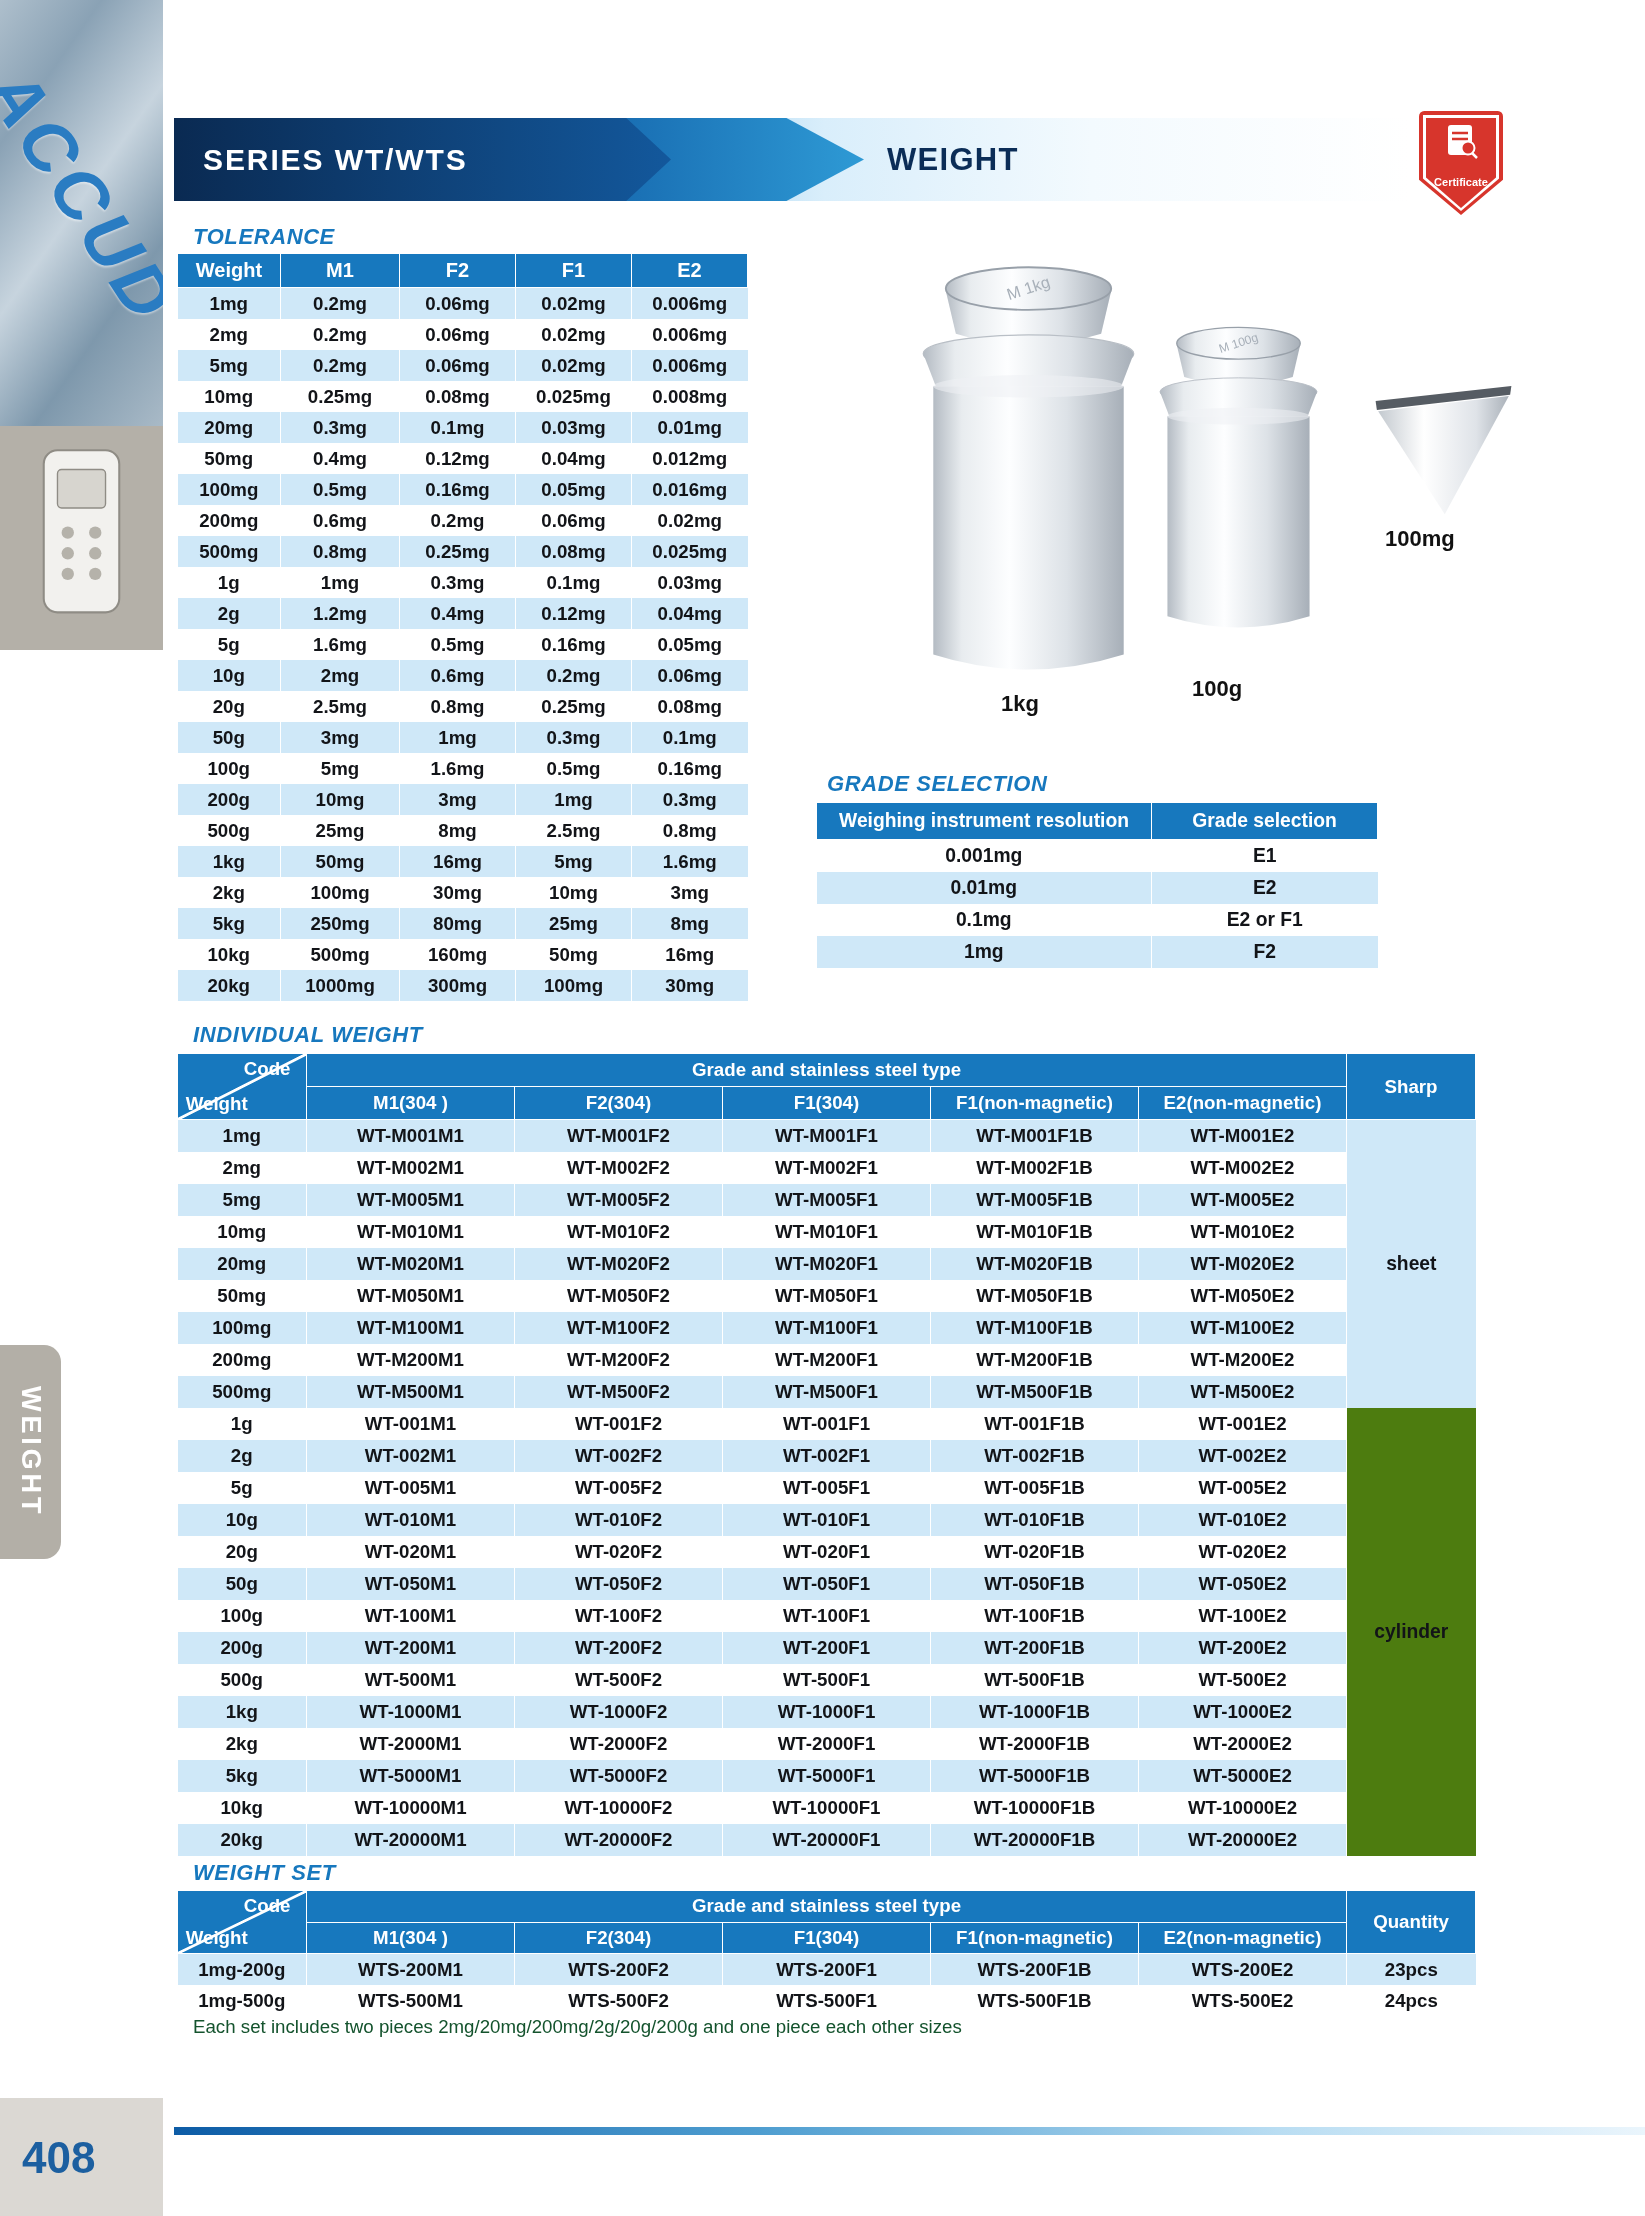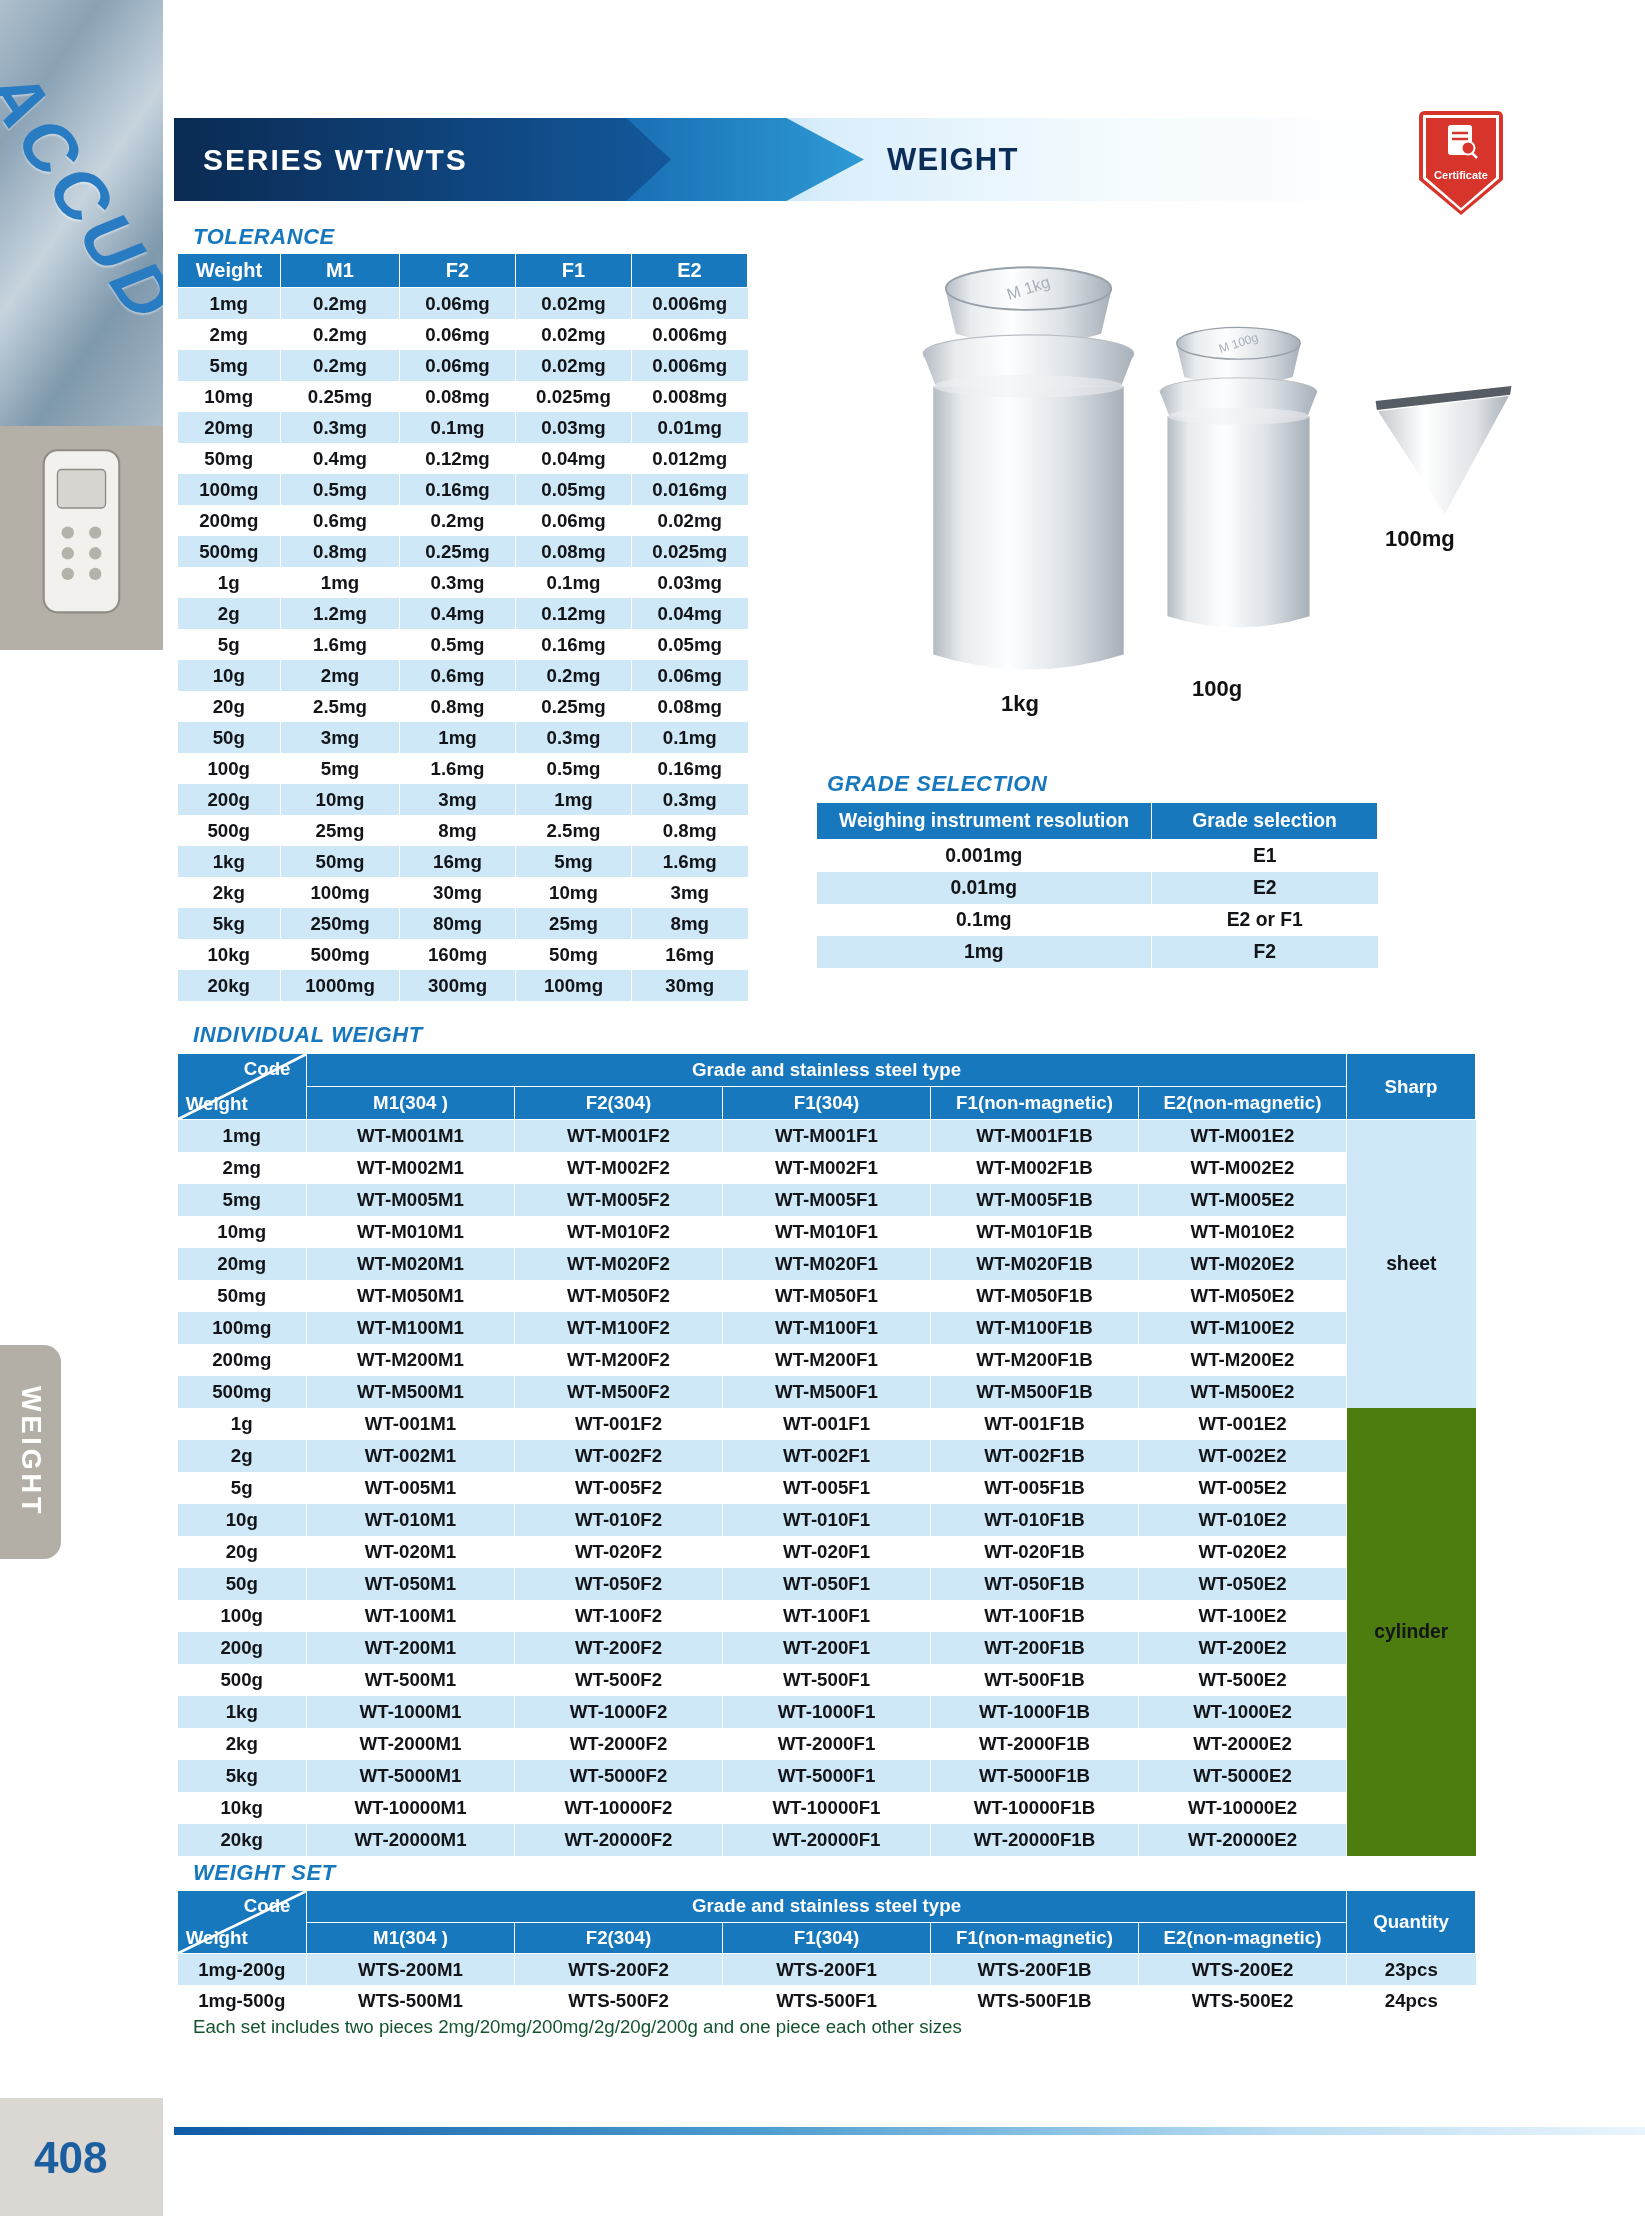--- a/index.html
+++ b/index.html
@@ -30,21 +30,21 @@
     border-radius:0 17px 17px 0;
     display:flex;align-items:center;justify-content:center;
   }
   .weight-tab span{
     writing-mode:vertical-rl;font-size:27px;font-weight:bold;color:#ffffff;letter-spacing:3.9px;
   }
   .pagenum-strip{
     left:0;top:2098px;width:163px;height:119px;background:#dbd8d3;
     display:flex;align-items:center;
   }
-  .pagenum{font-size:44px;font-weight:bold;color:#1c5fa0;padding-left:34px;}
+  .pagenum{font-size:44px;font-weight:bold;color:#1c5fa0;padding-left:22px;}
 
   
   .banner{left:174px;top:118px;width:1235px;height:83px;}
   .seg-pale{position:absolute;left:400px;right:0;top:0;bottom:0;
     background:linear-gradient(90deg,#8fc9ec 0%,#d9eefb 30%,#f3fafe 62%,#ffffff 100%);}
   .seg-chevron{position:absolute;left:413px;top:0;width:277px;height:100%;
     background:linear-gradient(90deg,#1668ae,#2e9ad5);
     clip-path:polygon(0 0,72% 0,100% 50%,72% 100%,0 100%);}
   .seg-dark{position:absolute;left:0;top:0;width:497px;height:100%;
     background:linear-gradient(90deg,#0a2a52,#13589c);
@@ -53,21 +53,21 @@
     color:#ffffff;font-size:30px;font-weight:bold;letter-spacing:1.9px;z-index:3;}
   .banner-title{position:absolute;left:713px;top:50%;transform:translateY(-50%);
     color:#0b2d57;font-size:31px;font-weight:bold;letter-spacing:1.3px;z-index:3;}
 
   
   .cert{left:1419px;top:111px;width:84px;height:104px;}
   .cert .s1,.cert .s2,.cert .s3{position:absolute;clip-path:polygon(0 0,100% 0,100% 66%,50% 100%,0 66%);}
   .cert .s1{inset:0;background:#d7352c;border-radius:5.2px;}
   .cert .s2{inset:3.9px;background:#ffffff;}
   .cert .s3{inset:7px;background:#d7352c;display:flex;flex-direction:column;align-items:center;}
-  .cert-label{color:#ffffff;font-size:11px;font-weight:bold;margin-top:7px;}
+  .cert-label{color:#ffffff;font-size:11px;font-weight:bold;margin-top:14px;}
 
   
   .sec-title{color:#1778be;font-size:22px;font-weight:bold;letter-spacing:0.6px;font-style:italic;}
 
   
   table.dtable{border-collapse:collapse;table-layout:fixed;background:#ffffff;}
   table.dtable th{
     background:#1778be;color:#ffffff;font-weight:bold;
     border:1.3px solid #ffffff;text-align:center;vertical-align:middle;
   }

